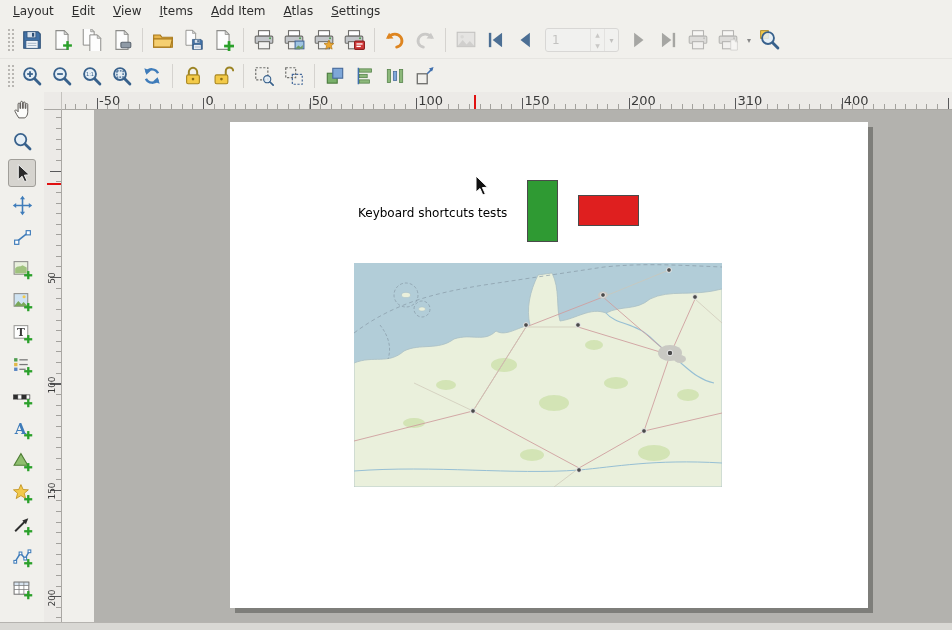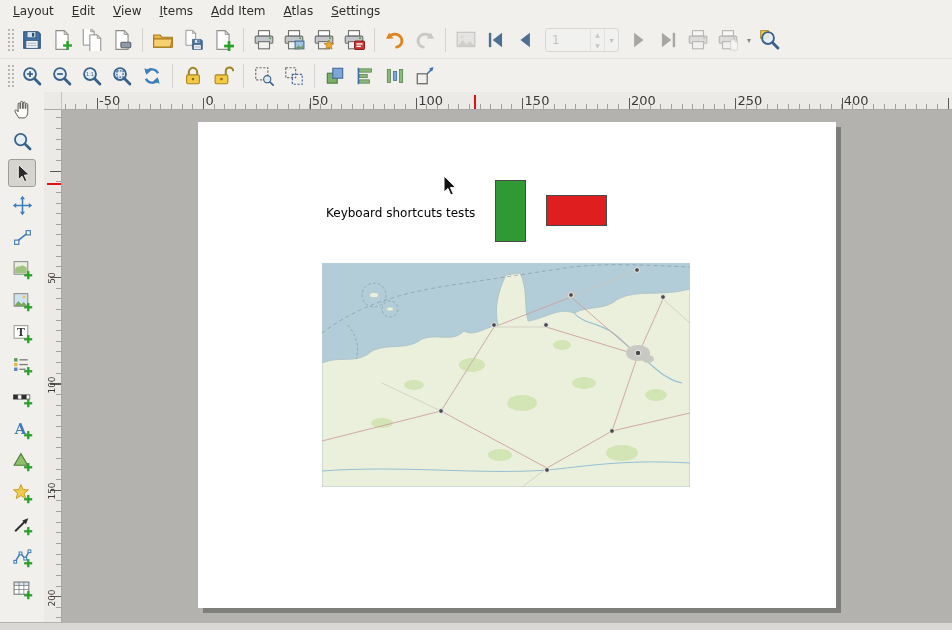--- a/index.html
+++ b/index.html
@@ -53,21 +53,21 @@
 .v-ruler{position:relative;width:18px;background:#eceae7;border-right:1px solid #aaa8a4;overflow:hidden;flex:0 0 auto;
   background-image:
     repeating-linear-gradient(180deg,transparent 0 60.6px,#58585a 60.6px 61.7px,transparent 61.7px 106.4px),
     repeating-linear-gradient(180deg,transparent 0 7.4px,#a3a19d 7.4px 8.4px,transparent 8.4px 10.64px);
   background-size:11px 100%,5px 100%;background-position:right top,right top;background-repeat:no-repeat;}
 .vlab{position:absolute;left:8px;font-size:9px;color:#3a3a3a;transform:translate(-50%,-50%) rotate(-90deg);}
 .red-mark-h{position:absolute;top:3px;width:2px;height:15px;background:var(--ruler-red);}
 .red-mark-v{position:absolute;left:3px;width:15px;height:2px;background:var(--ruler-red);}
 
 
-.canvas{position:relative;flex:1;background:var(--canvas-bg);overflow:hidden;}
+.canvas{position:relative;flex:1;background:var(--canvas-bg);overflow:hidden;margin-left:32px;}
 .page{position:absolute;left:136px;top:12px;width:638px;height:486px;background:#ffffff;
   box-shadow:5px 5px 0 rgba(62,62,60,.45);}
 .page-label{position:absolute;left:128px;top:84px;font-size:12px;color:#000;white-space:nowrap;}
 .rect-item{position:absolute;border:1px solid #4a4a4a;}
 .rect-green{left:297px;top:58px;width:31px;height:62px;background:#2f9a33;}
 .rect-red{left:348px;top:73px;width:61px;height:31px;background:#df1f1f;}
 .map-item{position:absolute;left:124px;top:141px;width:368px;height:224px;display:block;}
 .cursor-svg{position:absolute;left:245px;top:54px;width:16px;height:22px;}
 
 
@@ -522,21 +522,21 @@
     <div class="ruler-row">
       <div class="ruler-corner"></div>
       <div class="h-ruler">
         <div class="red-mark-h" style="left:412px"></div>
       <span class="hlab" style="left: 37px;">-50</span>
           <span class="hlab" style="left: 143.4px;">0</span>
           <span class="hlab" style="left: 249.8px;">50</span>
           <span class="hlab" style="left: 356.2px;">100</span>
           <span class="hlab" style="left: 462.6px;">150</span>
           <span class="hlab" style="left: 569px;">200</span>
-          <span class="hlab" style="left: 675.4px;">250</span>
+          <span class="hlab" style="left: 675.4px;">310</span>
           <span class="hlab" style="left: 781.8px;">400</span>
         </div>
     </div>
     <div class="canvas-row">
       <div class="v-ruler">
         <div class="red-mark-v" style="top:73px"></div>
       <span class="vlab" style="top: 168px;">50</span>
           <span class="vlab" style="top: 274.5px;">100</span>
           <span class="vlab" style="top: 381px;">150</span>
           <span class="vlab" style="top: 487.5px;">200</span>

